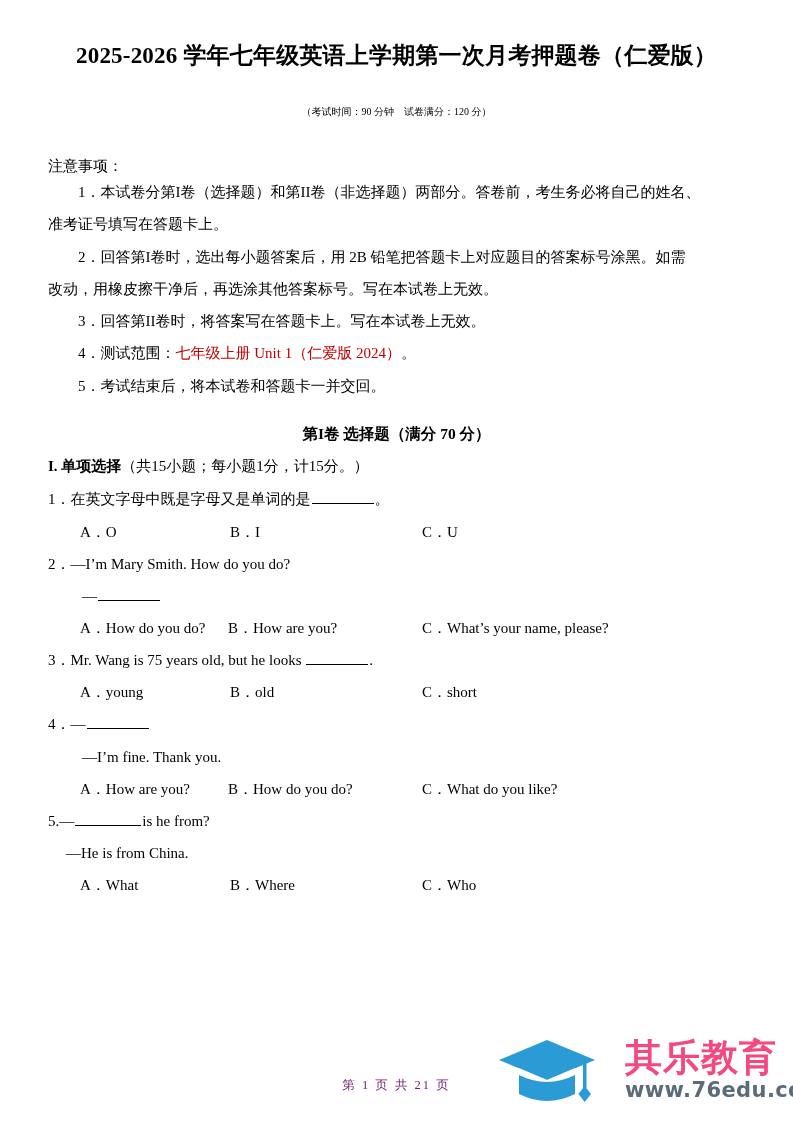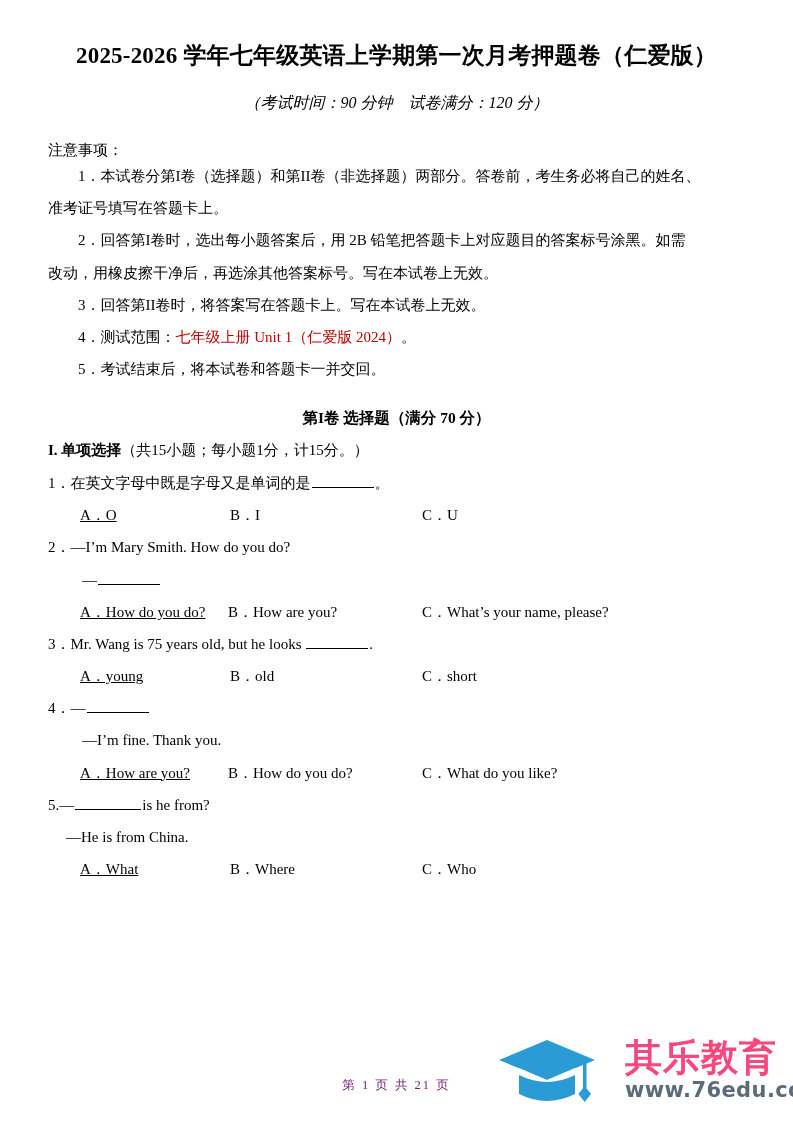--- a/index.html
+++ b/index.html
@@ -29,25 +29,24 @@
     font-size: 23px;
     font-weight: bold;
     letter-spacing: 0.2px;
     line-height: 1.25;
     margin: 0;
     padding-top: 42px;
     white-space: nowrap;
   }
   .doc-subtitle {
     text-align: center;
-    font-size: 16px;
+    font-size: 10px;
     line-height: 1.3;
-    margin: 0;
+    margin: 12px;
     padding-top: 22px;
-    font-style: italic;
   }
 
   
   .notice-head {
     font-size: 15px;
     line-height: 1.35;
     margin: 0;
     padding-top: 26px;
   }
   .notice-item {
@@ -115,21 +114,21 @@
     padding-left: 32px;
     display: block;
     position: relative;
     height: 32px;
   }
   .opt {
     position: absolute;
     white-space: nowrap;
     top: 0;
   }
-  .opt-a { left: 32px; text-decoration: underline; }
+  .opt-a { left: 32px; }
   .opt-b { left: 182px; }
   .opt-c { left: 374px; }
 
   
   .opts.wide .opt-a { left: 32px; }
   .opts.wide .opt-b { left: 180px; }
   .opts.wide .opt-c { left: 374px; }
 
   
   .footer {

